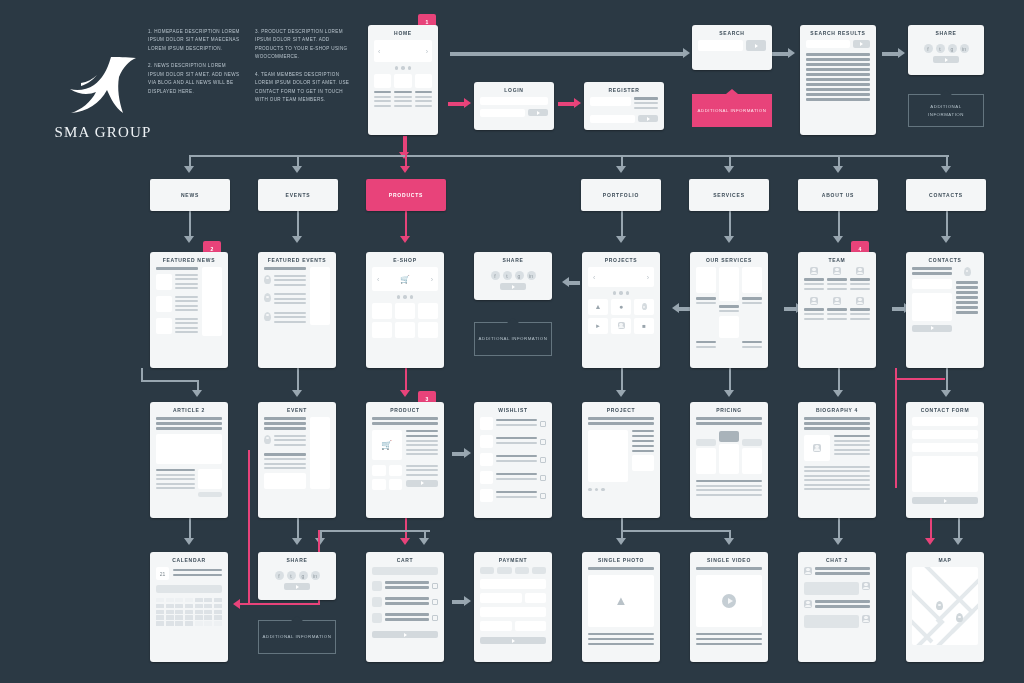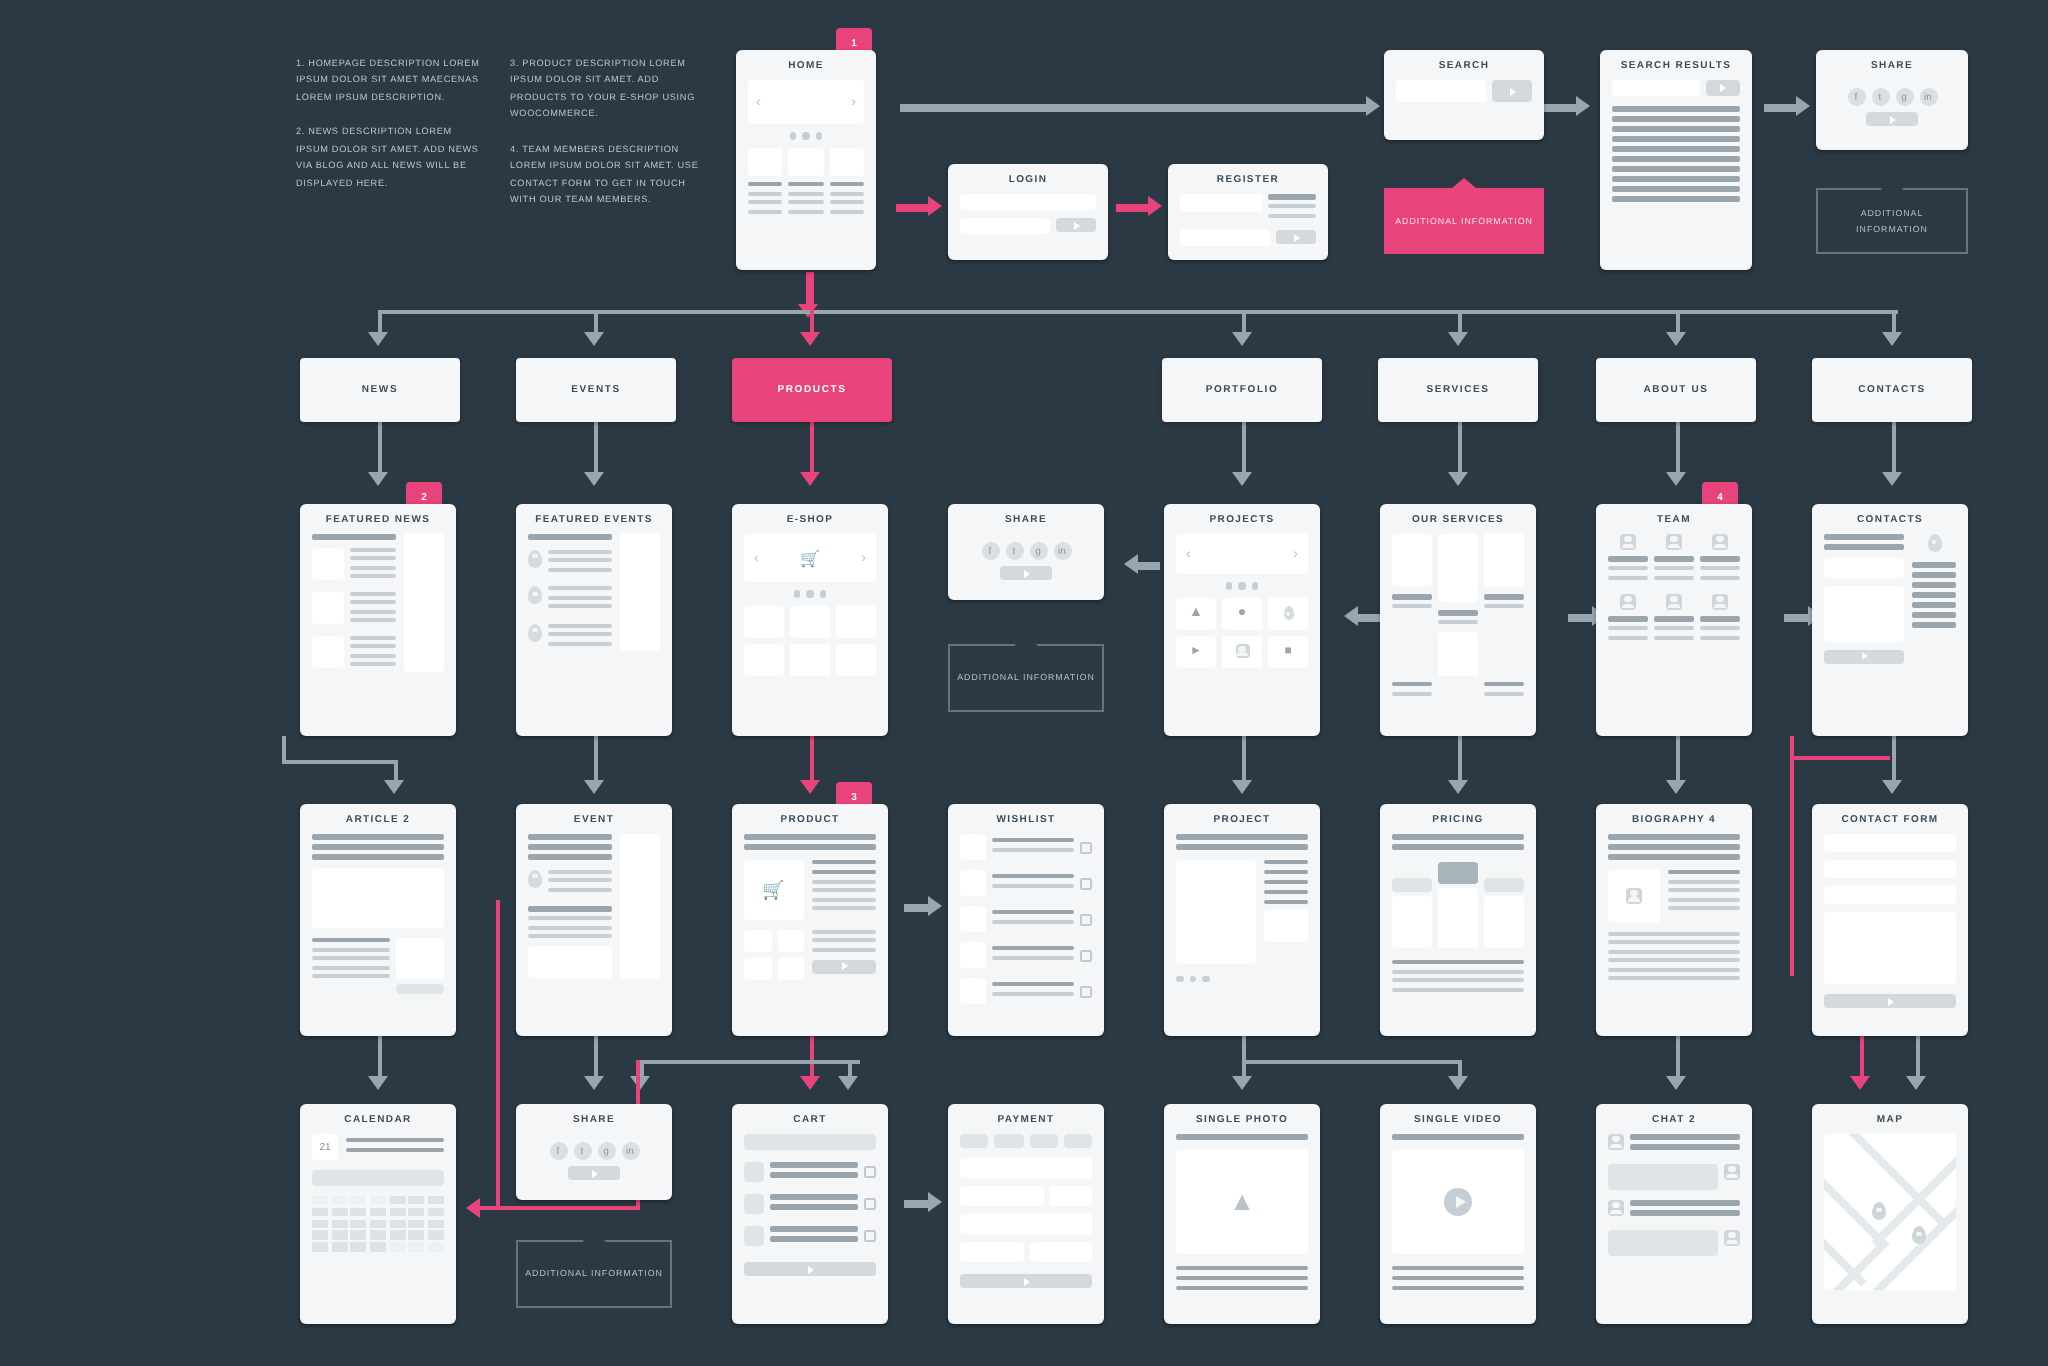--- a/index.html
+++ b/index.html
@@ -120,20 +120,27 @@
   .thickv.pk,.thick.pk{ background:#e8437a; }
   .thinv { position:absolute; width:2px; background:#98a6b0; }
   .thinh { position:absolute; height:2px; background:#98a6b0; }
   .thinv.pk,.thinh.pk{ background:#e8437a; }
 </style>
 </head>
 <body>
 
 <div id="canvas">
 
+  <div class="logo">
+    <svg width="72" height="62" viewBox="0 0 72 62">
+      <path d="M44 2 C40 16 35 24 27 30 C20 35 10 36 3 34 C12 40 22 40 29 37 C24 47 14 55 4 58 C20 57 33 48 40 35 C44 44 48 52 56 58 C52 46 50 34 52 22 C56 12 62 6 69 3 C60 2 50 2 44 2 Z" fill="#ffffff"></path>
+      <path d="M14 28 C20 27 26 24 30 20 C25 26 20 29 14 31 Z" fill="#ffffff"></path>
+    </svg>
+    <div class="logo-text">SMA GROUP</div>
+  </div>
 
   <div class="legend" style="left:148px;top:28px;">
     <p>1. HOMEPAGE DESCRIPTION LOREM IPSUM DOLOR SIT AMET MAECENAS LOREM IPSUM DESCRIPTION.</p>
     <p>2. NEWS DESCRIPTION LOREM IPSUM DOLOR SIT AMET. ADD NEWS VIA BLOG AND ALL NEWS WILL BE DISPLAYED HERE.</p>
   </div>
   <div class="legend" style="left:255px;top:28px;">
     <p>3. PRODUCT DESCRIPTION LOREM IPSUM DOLOR SIT AMET. ADD PRODUCTS TO YOUR E-SHOP USING WOOCOMMERCE.</p>
     <p>4. TEAM MEMBERS DESCRIPTION LOREM IPSUM DOLOR SIT AMET. USE CONTACT FORM TO GET IN TOUCH WITH OUR TEAM MEMBERS.</p>
   </div>
 

